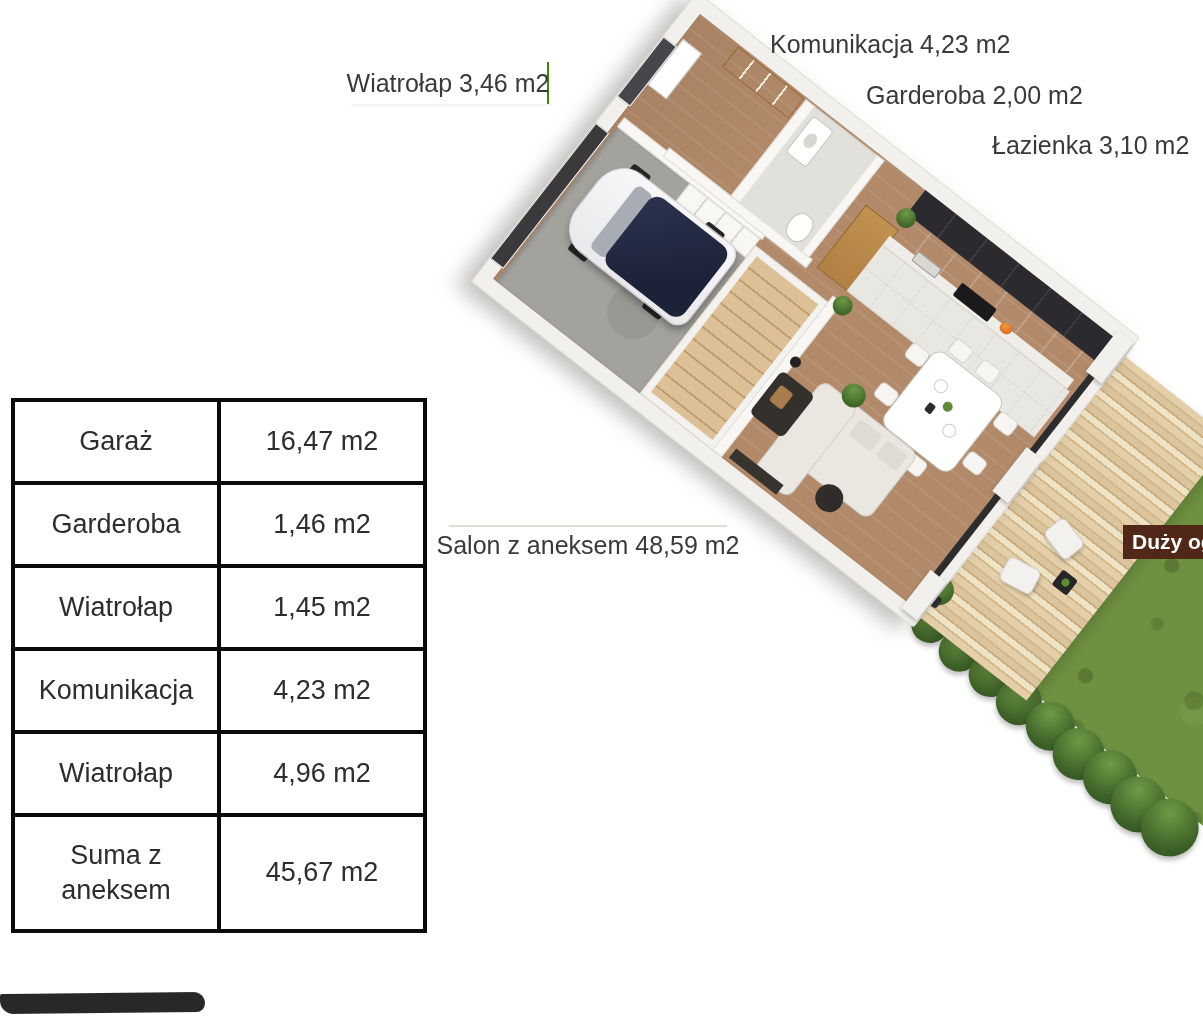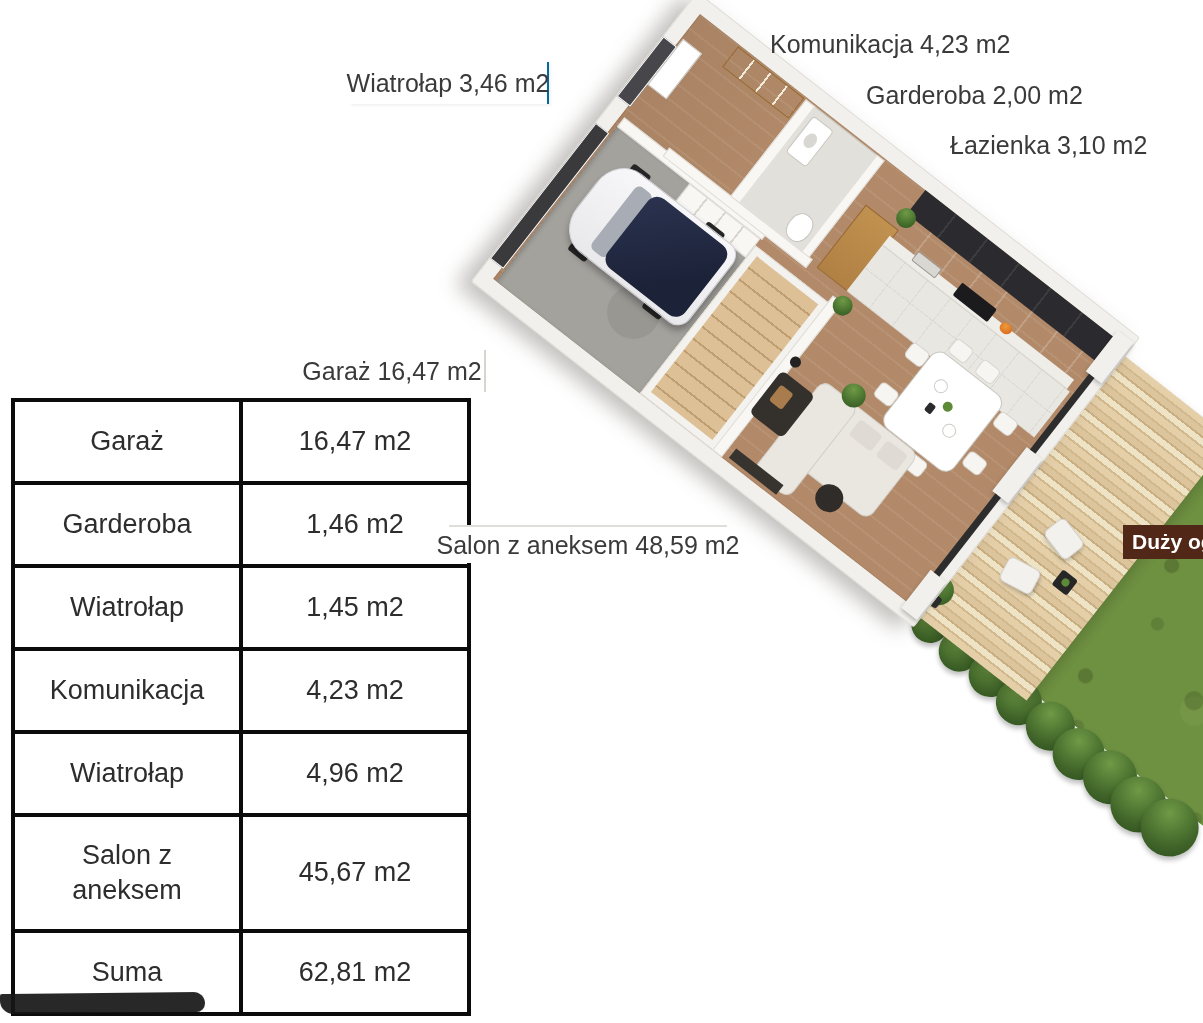--- a/index.html
+++ b/index.html
@@ -1,41 +1,41 @@
 <!DOCTYPE html>
 <html><head>
 <meta charset="utf-8">
 <style>
   * { margin:0; padding:0; box-sizing:border-box; }
   body { font-family:"Liberation Sans", sans-serif; background:#fff; }
   #canvas { position:relative; width:1203px; height:1023px; background:#ffffff; overflow:hidden; }
   .abs { position:absolute; }
 
   
-  #area-table { position:absolute; left:11px; top:398px; width:460px; border-collapse:collapse; }
+  #area-table { position:absolute; left:11px; top:398px; width:416px; border-collapse:collapse; }
   #area-table td {
     border:4px solid #0b0b0b; text-align:center; vertical-align:middle;
     font-size:27px; color:#2d2d2d; padding:4px 20px; line-height:1.3;
     background:#ffffff;
   }
   #area-table td.name { width:202px; }
   #area-table td.area { width:202px; }
   #area-table tr       { height:83px; }
   #area-table tr.tall  { height:116px; }
 
   
   .plan-label {
     position:absolute; font-size:25px; color:#3a3a3a; white-space:nowrap;
     display:flex; align-items:center; z-index:40;
   }
   .boxed { background:#ffffff; justify-content:center; }
-  #label-wiatrolap { left:349px; top:62px;  width:200px; height:42px; border-right:2px solid #0369a1; box-shadow:2px 2px 2px rgba(0,0,0,.05); }
+  #label-wiatrolap { left:349px; top:62px;  width:200px; height:42px; border-right:2px solid #4d7c0f; box-shadow:2px 2px 2px rgba(0,0,0,.05); }
   #label-komunikacja { left:770px; top:27px;  height:34px; }
   #label-garderoba   { left:866px; top:78px;  height:34px; }
-  #label-lazienka    { left:950px; top:128px; height:34px; }
+  #label-lazienka    { left:992px; top:128px; height:34px; }
   #label-garaz { left:300px; top:350px; width:186px; height:42px; border-right:2px solid #d8d5d0; }
   #label-salon { left:449px; top:525px; width:278px; height:38px; border-top:2px solid #e0ded9; }
 
   
   #garden-badge {
     position:absolute; left:1123px; top:525px; width:80px; height:34px; z-index:60;
     background:#512817; color:#ffffff; font-weight:bold; font-size:21px;
     line-height:34px; padding-left:9px; white-space:nowrap; overflow:hidden;
   }
 
@@ -212,21 +212,20 @@
     <div class="abs pier" style="left:524px;top:140px;width:20px;height:56px;"></div>
     <div class="abs pier" style="left:524px;top:296px;width:20px;height:48px;"></div>
     <div class="abs rail" style="left:528px;top:44px;width:7px;height:96px;"></div>
     <div class="abs rail" style="left:528px;top:196px;width:7px;height:100px;"></div>
   </div>
 
   <div class="plan-label boxed" id="label-wiatrolap">Wiatrołap 3,46 m2</div>
   <div class="plan-label" id="label-komunikacja">Komunikacja 4,23 m2</div>
   <div class="plan-label" id="label-garderoba">Garderoba 2,00 m2</div>
   <div class="plan-label" id="label-lazienka">Łazienka 3,10 m2</div>
-  <div class="plan-label boxed" id="label-garaz">Garaż 16,47 m2</div>
   <div class="plan-label boxed" id="label-salon">Salon z aneksem 48,59 m2</div>
 
   <div id="garden-badge">Duży ogr</div>
 
   <table id="area-table">
     <tbody>
         <tr>
       <td class="name">Garaż</td>
       <td class="area">16,47 m2</td>
     </tr>
@@ -240,25 +239,21 @@
     </tr>
     <tr>
       <td class="name">Komunikacja</td>
       <td class="area">4,23 m2</td>
     </tr>
     <tr>
       <td class="name">Wiatrołap</td>
       <td class="area">4,96 m2</td>
     </tr>
     <tr class="tall">
-      <td class="name">Salon z aneksem</td>
+      <td class="name">Suma z aneksem</td>
       <td class="area">45,67 m2</td>
-    </tr>
-    <tr>
-      <td class="name">Suma</td>
-      <td class="area">62,81 m2</td>
     </tr>
   </tbody>
     </table>
 
   <div id="watermark"></div>
 
 </div>
 
 </body></html>

